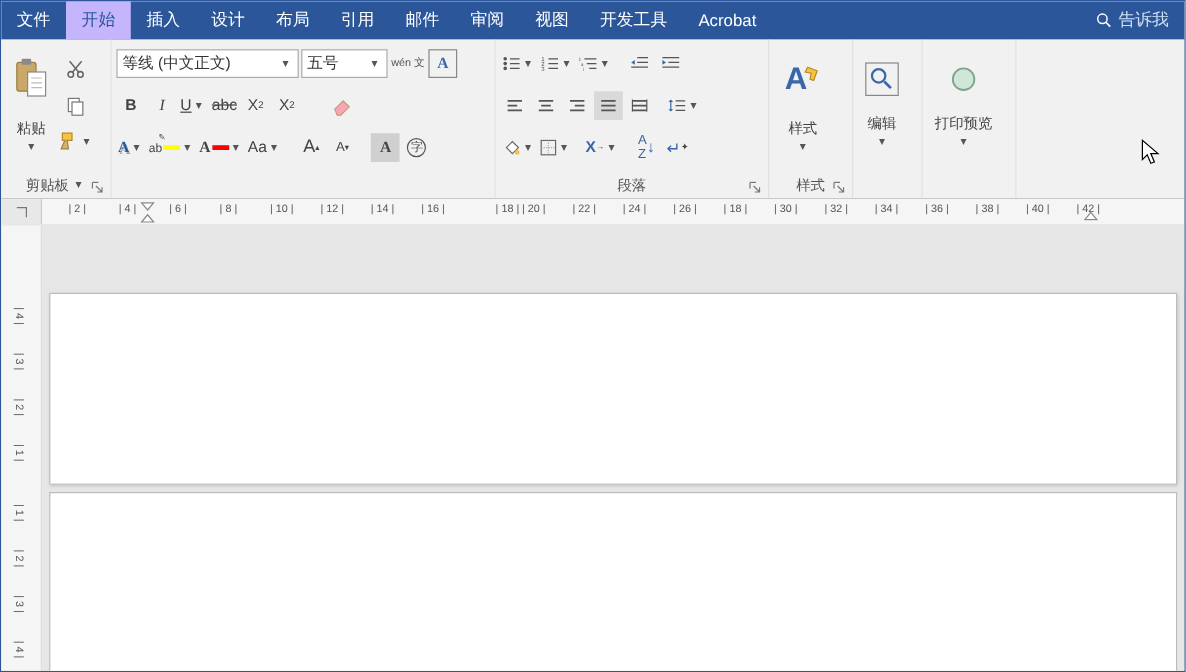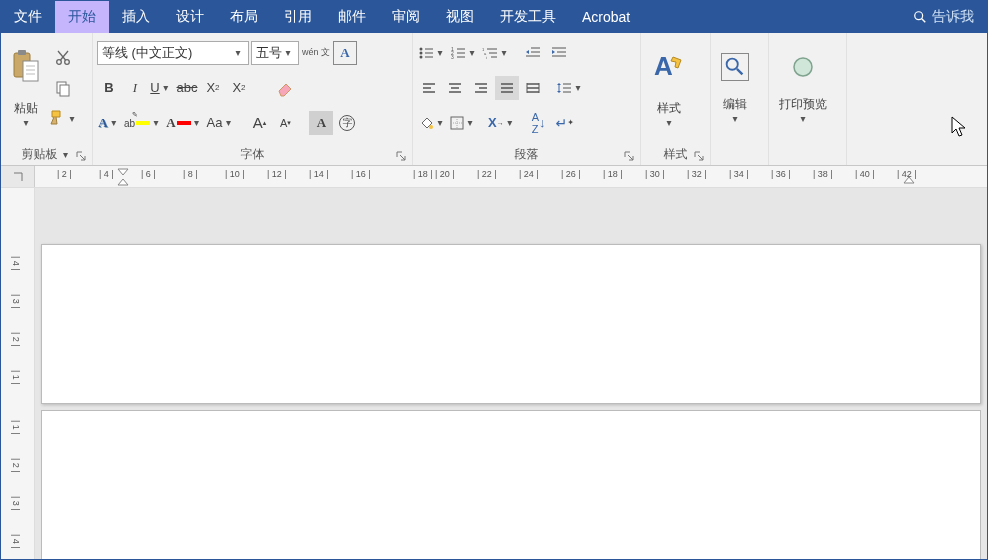--- a/index.html
+++ b/index.html
@@ -114,21 +114,21 @@
   </div>
 
   <div class="group" style="width:320px">
     <div class="gbody" style="flex-direction:column;gap:2px">
       <div class="row">
         <div class="combo" style="width:152px">
             <span>等线 (中文正文)</span>
             <span style="flex:1"></span>
             <span class="dd">▾</span>
           </div>
-        <div class="combo" style="width:48px">
+        <div class="combo" style="width:72px">
             <span>五号</span>
             <span style="flex:1"></span>
             <span class="dd">▾</span>
           </div>
         <div class="btn" style="font-size:10px;flex-direction:column;line-height:1">
             <span style="white-space:pre;font-size:9px;color:#555">wén 文</span>
           </div>
         <div class="btn" style="border:1px solid #888">
             <span style="font-family:serif;font-weight:bold;color:#3a67a9">A</span>
           </div>
@@ -182,28 +182,20 @@
             <sup style="font-size:7px">▾</sup>
           </div>
         <div style="width:8px"></div>
         <div class="btn" style="background:#d0d0d0">
             <span style="font-family:serif;font-weight:bold">A</span>
           </div>
         <div class="btn">
             <span style="border:1.2px solid #555;border-radius:50%;width:16px;height:16px;display:flex;align-items:center;justify-content:center;font-size:10px">字</span>
           </div>
       </div>
-    </div>
-    <div class="glabel">
-        <span>字体</span>
-      <span class="glaunch">
-          <svg width="10" height="10" viewBox="0 0 10 10">
-            <path d="M1 1h5M1 1v5M4 4l5 5M9 5v4h-4" stroke="#777" fill="none"></path>
-          </svg>
-        </span>
     </div>
   </div>
 
   <div class="group" style="width:228px">
     <div class="gbody" style="flex-direction:column;gap:2px">
       <div class="row">
         <div class="btn">
             <svg width="16" height="14">
               <circle cx="3" cy="3" r="1.5" fill="#555"></circle>
               <line x1="7" y1="3" x2="15" y2="3" stroke="#555"></line>

